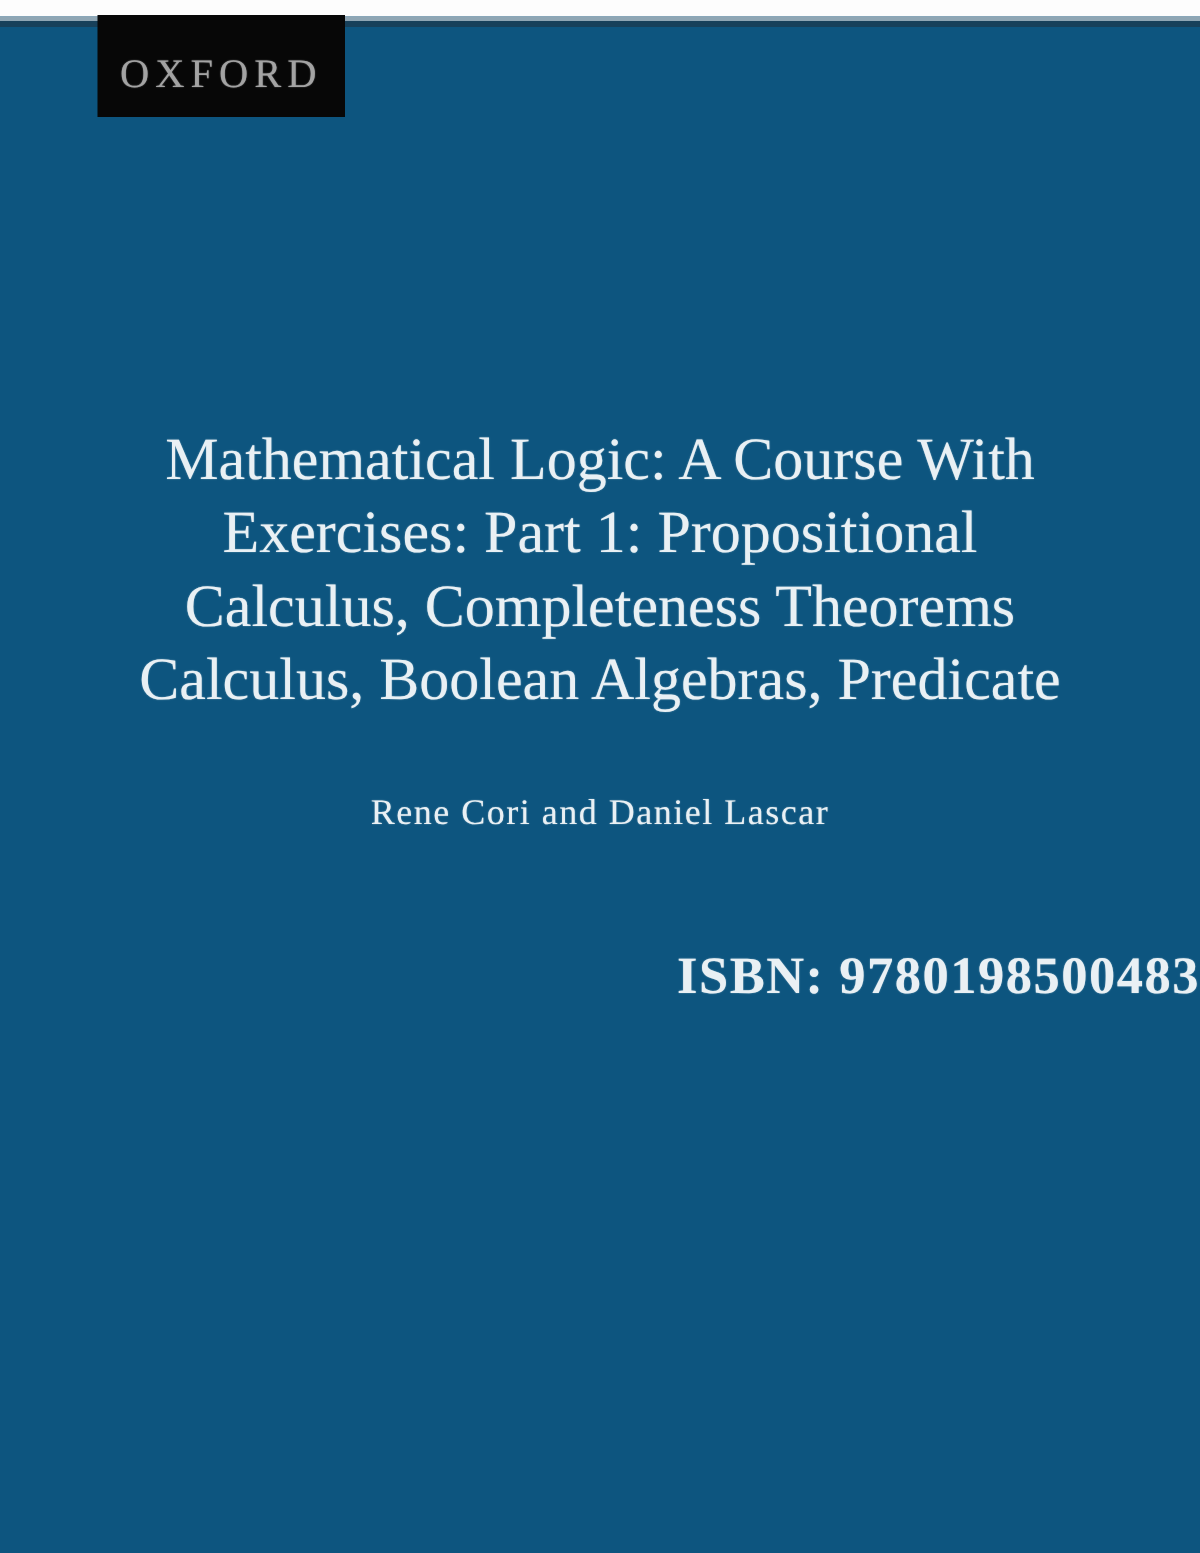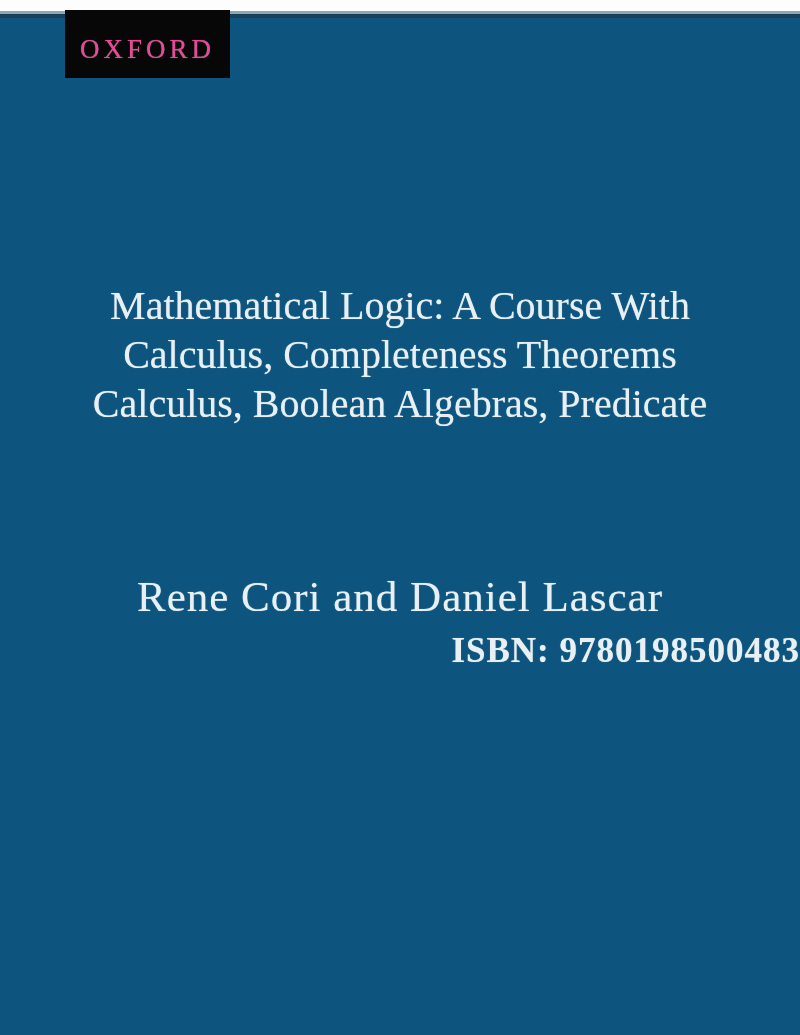--- a/index.html
+++ b/index.html
@@ -39,21 +39,21 @@
     position: absolute;
     left: 65px; top: 10px;
     width: 165px; height: 68px;
     background: #070707;
     display: flex;
     align-items: center;
     justify-content: center;
     z-index: 2;
   }
   .logo-text {
-    color: #ec4899;
+    color: #a3a3a3;
     font-size: 27px;
     letter-spacing: 4px;
     padding-top: 10px;
     text-shadow: 0 0 1px rgba(255,255,255,0.45);
     white-space: nowrap;
   }
   .title-block {
     position: absolute;
     left: 0; top: 281px;
     width: 100%;
@@ -66,25 +66,24 @@
   .title-line {
     white-space: nowrap;
     text-align: center;
   }
   .author-line {
     position: absolute;
     left: 0; top: 529px;
     width: 100%;
     text-align: center;
     color: #e9f0f4;
-    font-size: 43px;
+    font-size: 24px;
     letter-spacing: 1px;
     text-shadow: 0 0 1px rgba(235,244,248,0.55);
     white-space: nowrap;
-    margin-top: 43px;
   }
   .isbn-line {
     position: absolute;
     left: 0; top: 631px;
     width: 100%;
     text-align: right;
     color: #e9f0f4;
     font-size: 35px;
     font-weight: bold;
     letter-spacing: 1px;
@@ -100,20 +99,21 @@
   <div class="top-strip"></div>
   <div class="divider-light"></div>
   <div class="divider-dark"></div>
 
   <div class="logo-box">
     <span class="logo-text">OXFORD</span>
   </div>
 
   <div class="title-block">
     <div class="title-line">Mathematical Logic: A Course With</div>
+    <div class="title-line">Exercises: Part 1: Propositional</div>
     <div class="title-line">Calculus, Completeness Theorems</div>
     <div class="title-line">Calculus, Boolean Algebras, Predicate</div>
   </div>
 
   <div class="author-line">Rene Cori and Daniel Lascar</div>
 
   <div class="isbn-line">ISBN: 9780198500483</div>
 
 </div>
 

